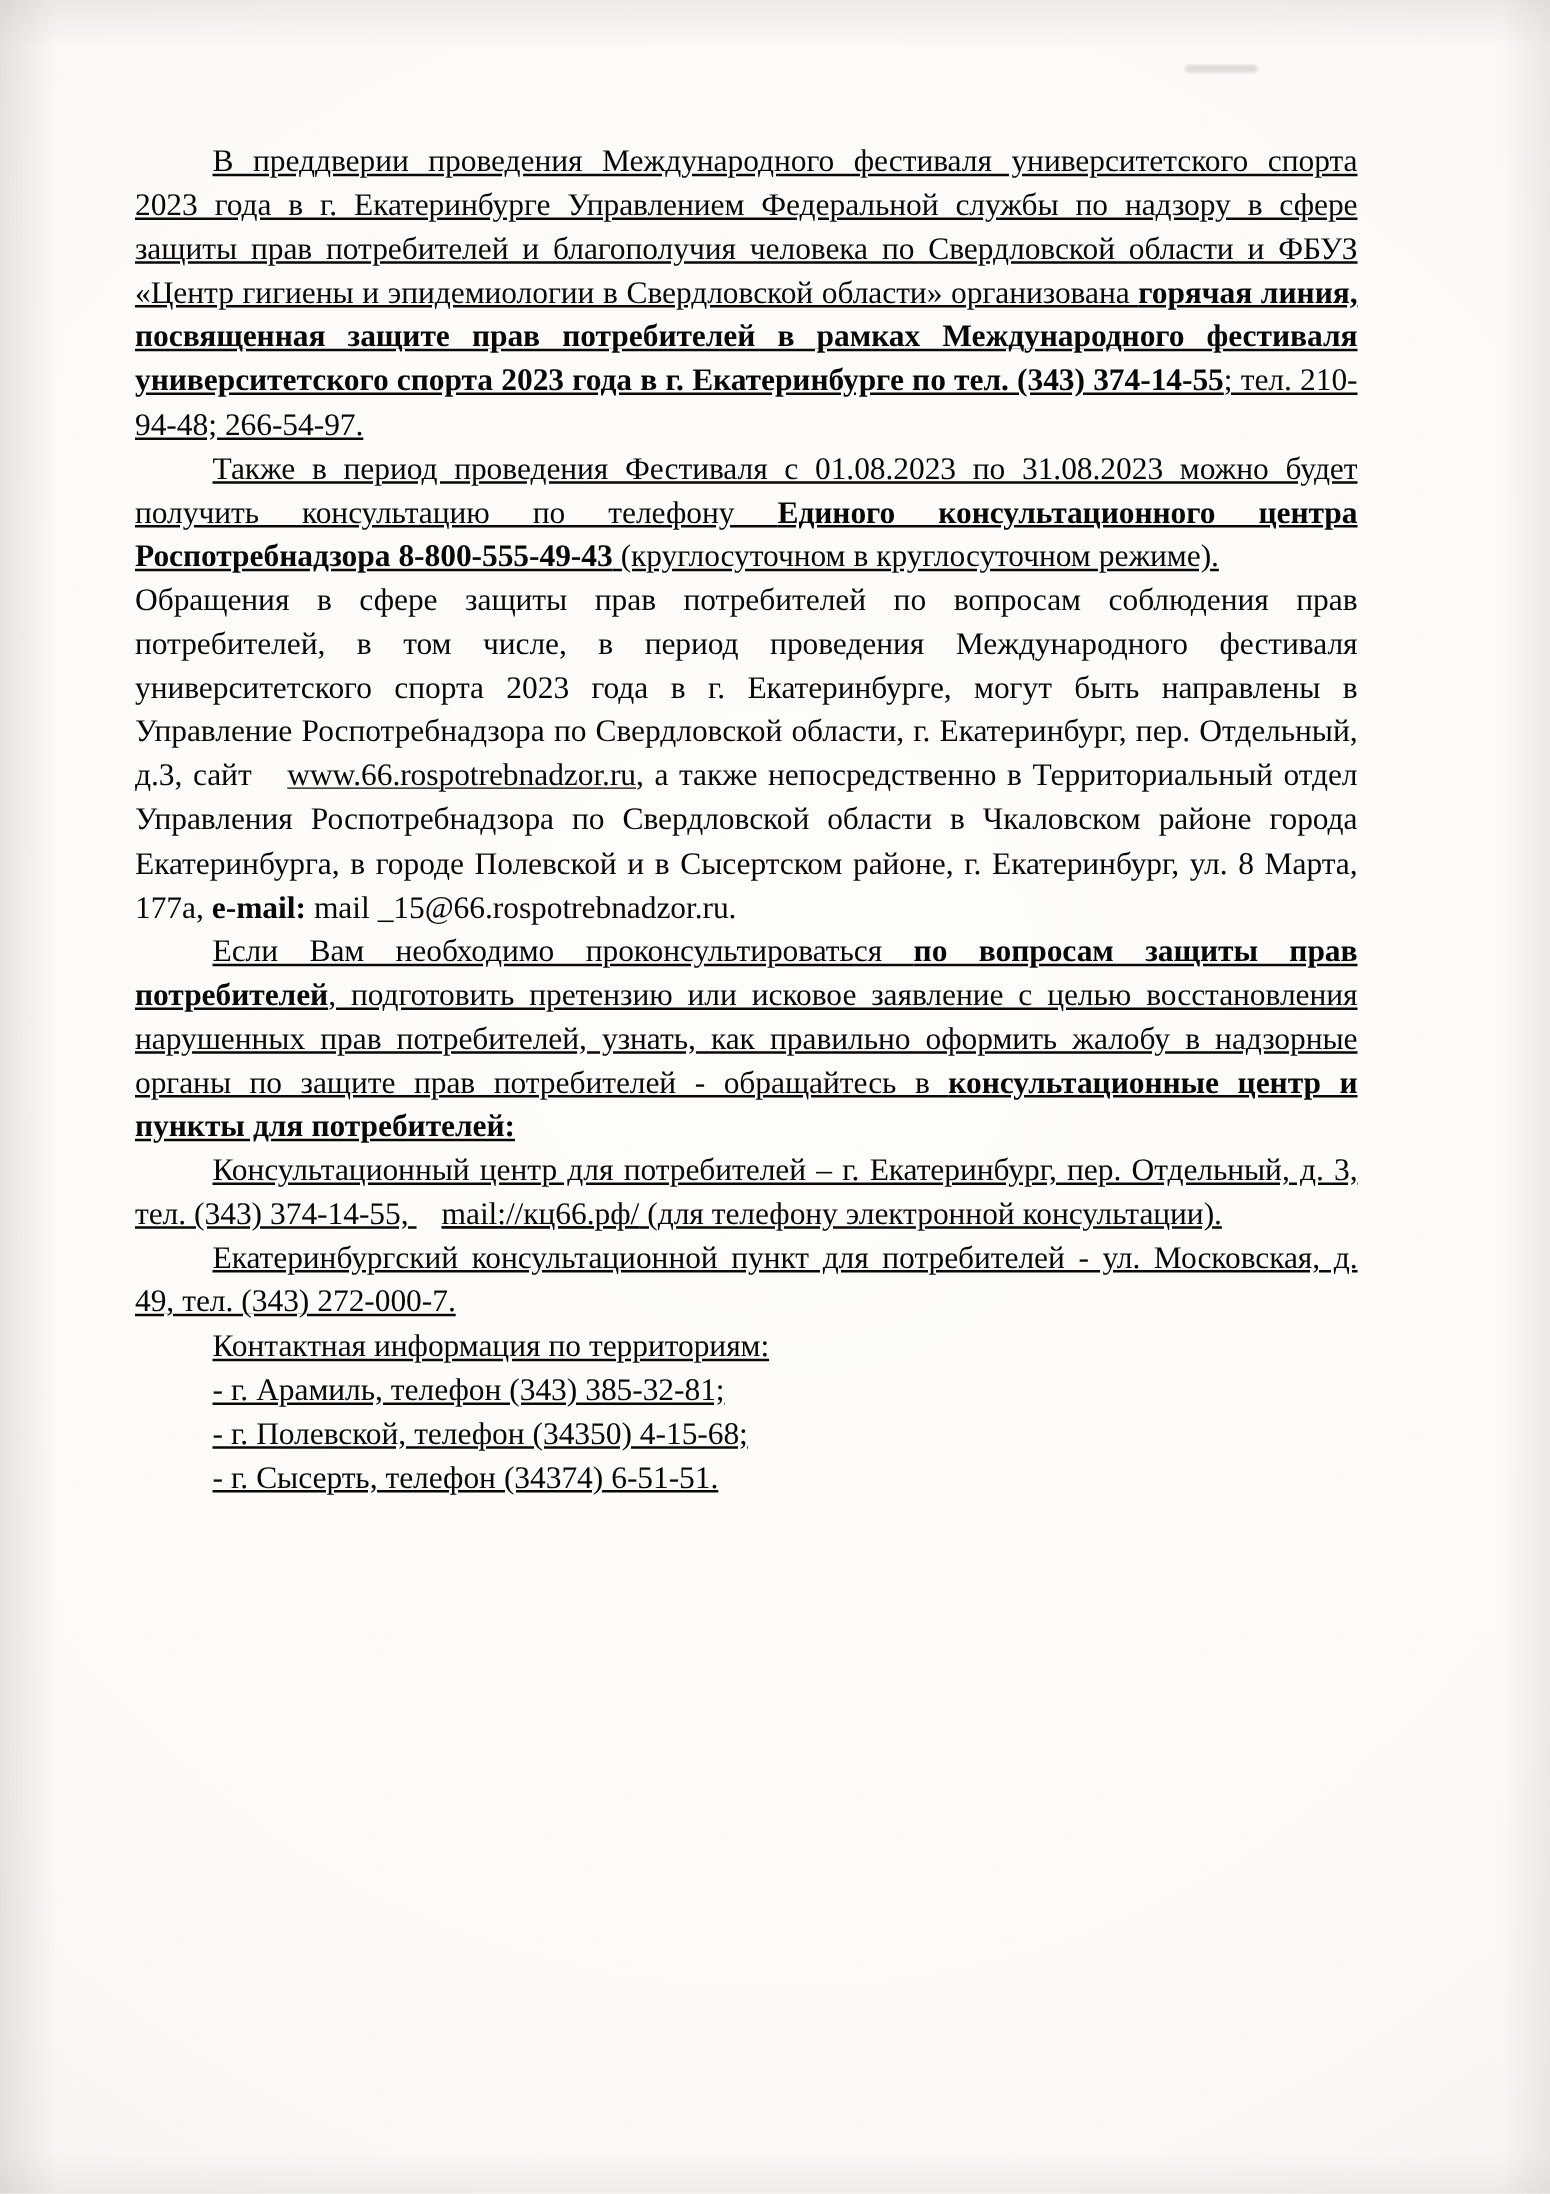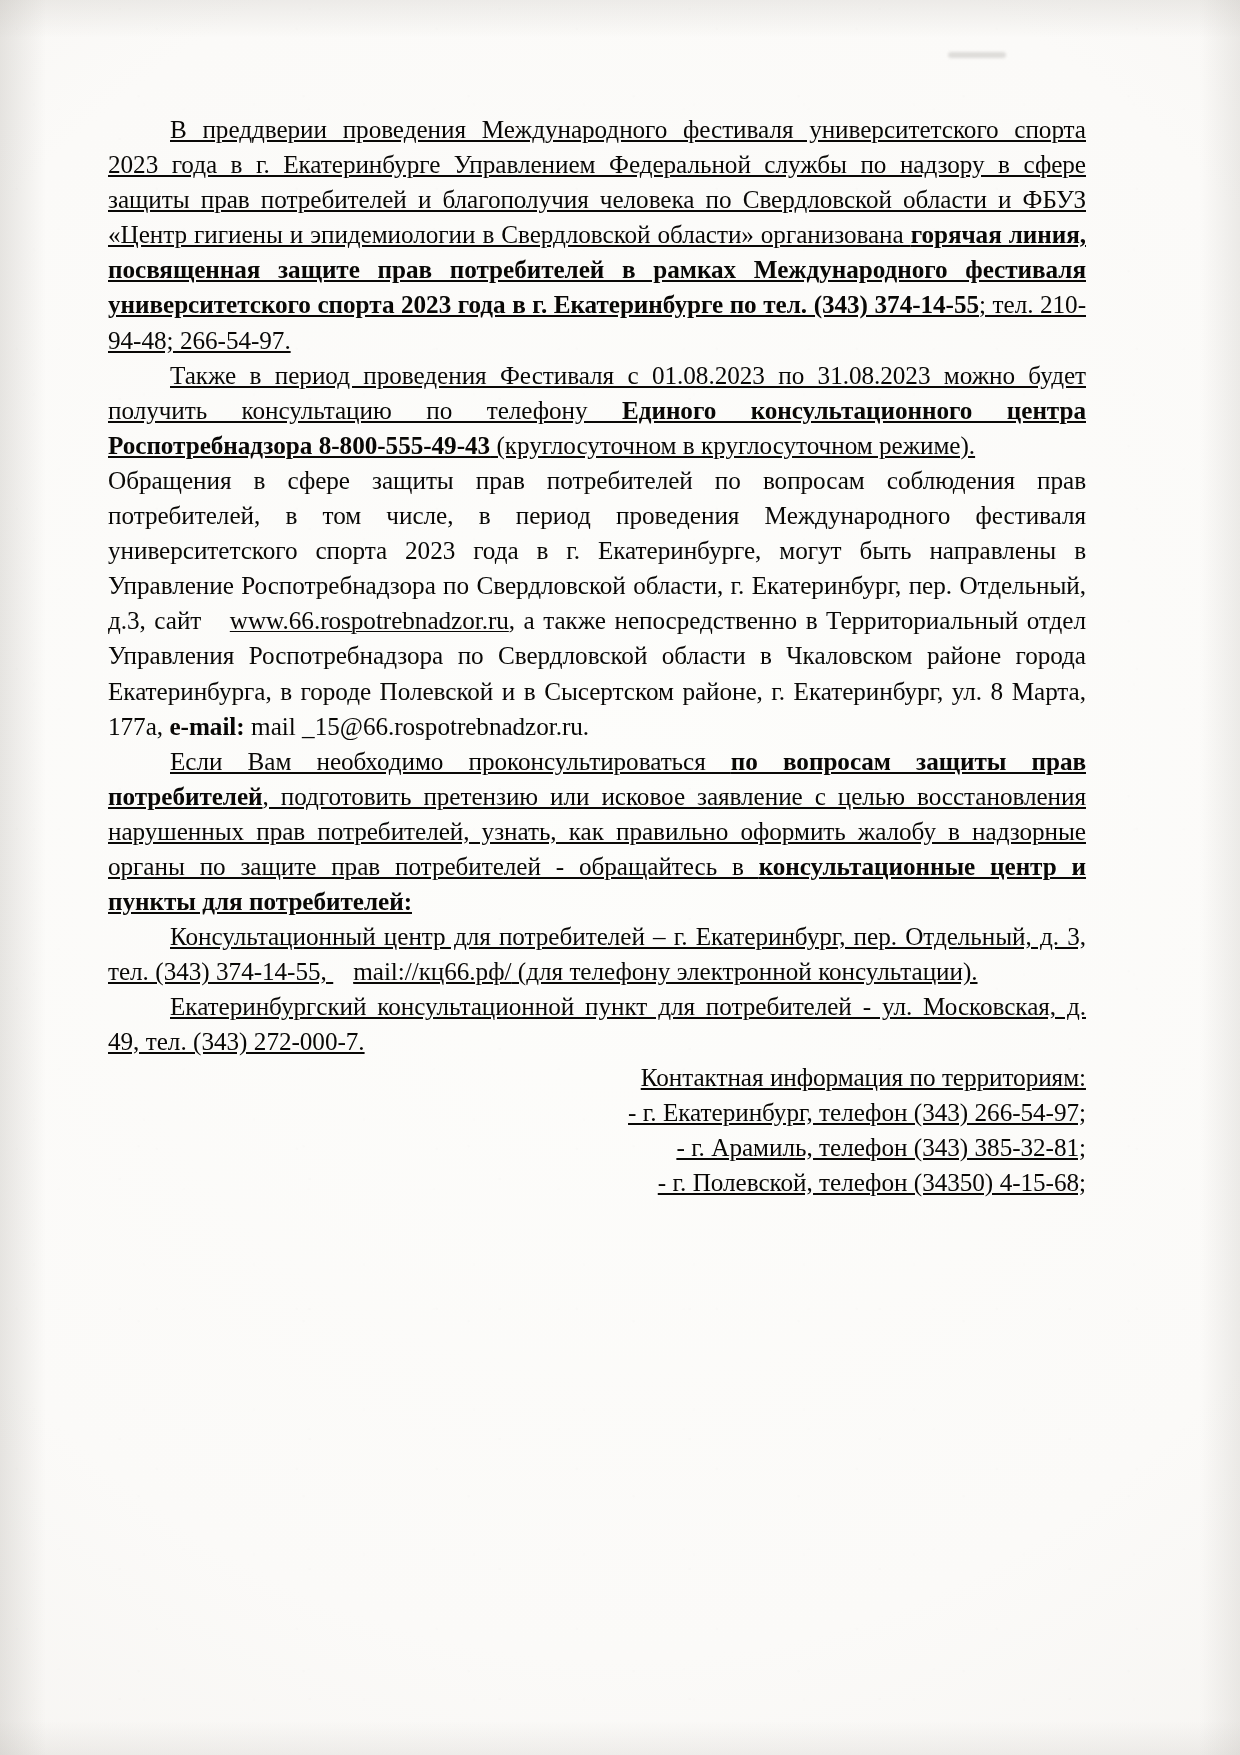--- a/index.html
+++ b/index.html
@@ -77,21 +77,21 @@
     text-align: justify;
     text-justify: inter-word;
     font-size: 25.2px;
     line-height: 35.1px;
     letter-spacing: -0.05px;
     word-spacing: .2px;
     -webkit-font-smoothing: none;
   }
   p.para.indent { text-indent: 62px; text-decoration: underline; }
   p.para.noindent { text-indent: 0; }
-  p.para.flat { text-align: right; }
+  p.para.flat { text-align: left; }
 
   b, .b { font-weight: bold; }
   .u {
     text-decoration: underline;
     text-underline-offset: 2px;
     text-decoration-thickness: 1px;
     margin-left: 20px;
   }
 
   
@@ -119,19 +119,19 @@
     <p class="para indent"><span>Если Вам необходимо проконсультироваться </span><b>по вопросам защиты прав потребителей</b><span>, подготовить претензию или исковое заявление с целью восстановления нарушенных прав потребителей, узнать, как правильно оформить жалобу в надзорные органы по защите прав потребителей - обращайтесь в </span><b>консультационные центр и пункты для потребителей:</b></p>
 
     <p class="para indent"><span>Консультационный центр для потребителей – г. Екатеринбург, пер. Отдельный, д. 3, тел. (343) 374-14-55, </span><span class="u">mail://кц66.рф/</span><span> (для телефону электронной консультации).</span></p>
 
     <p class="para indent">Екатеринбургский консультационной пункт для потребителей - ул. Московская, д. 49, тел. (343) 272-000-7.</p>
 
 
     <p class="para indent flat">Контактная информация по территориям:</p>
 
     <div>
-      <p class="para indent flat">- г. Екатеринбург, телефон (343) 266-54-97;</p>
       <p class="para indent flat">- г. Арамиль, телефон (343) 385-32-81;</p>
       <p class="para indent flat">- г. Полевской, телефон (34350) 4-15-68;</p>
+      <p class="para indent flat">- г. Сысерть, телефон (34374) 6-51-51.</p>
     </div>
 
   </div>
 </div>
 
 </body></html>

